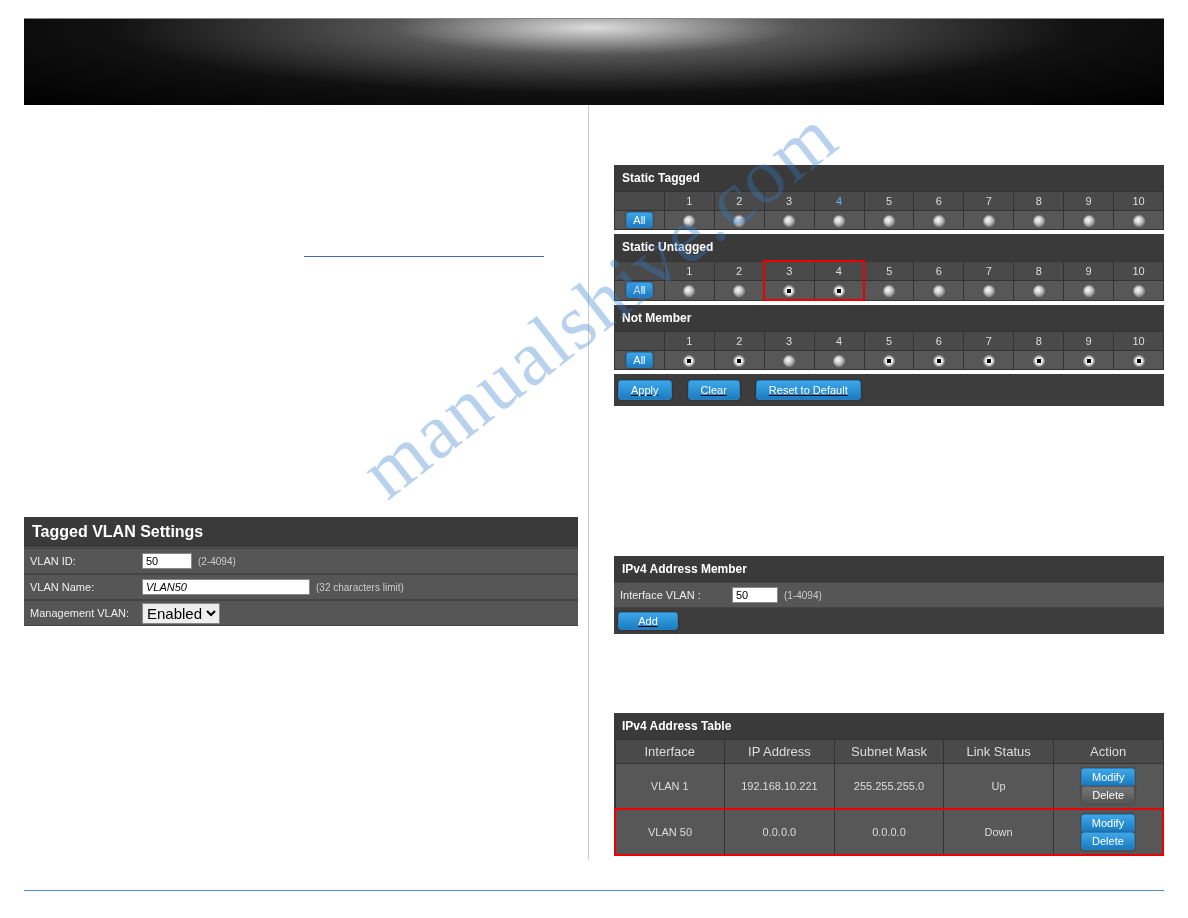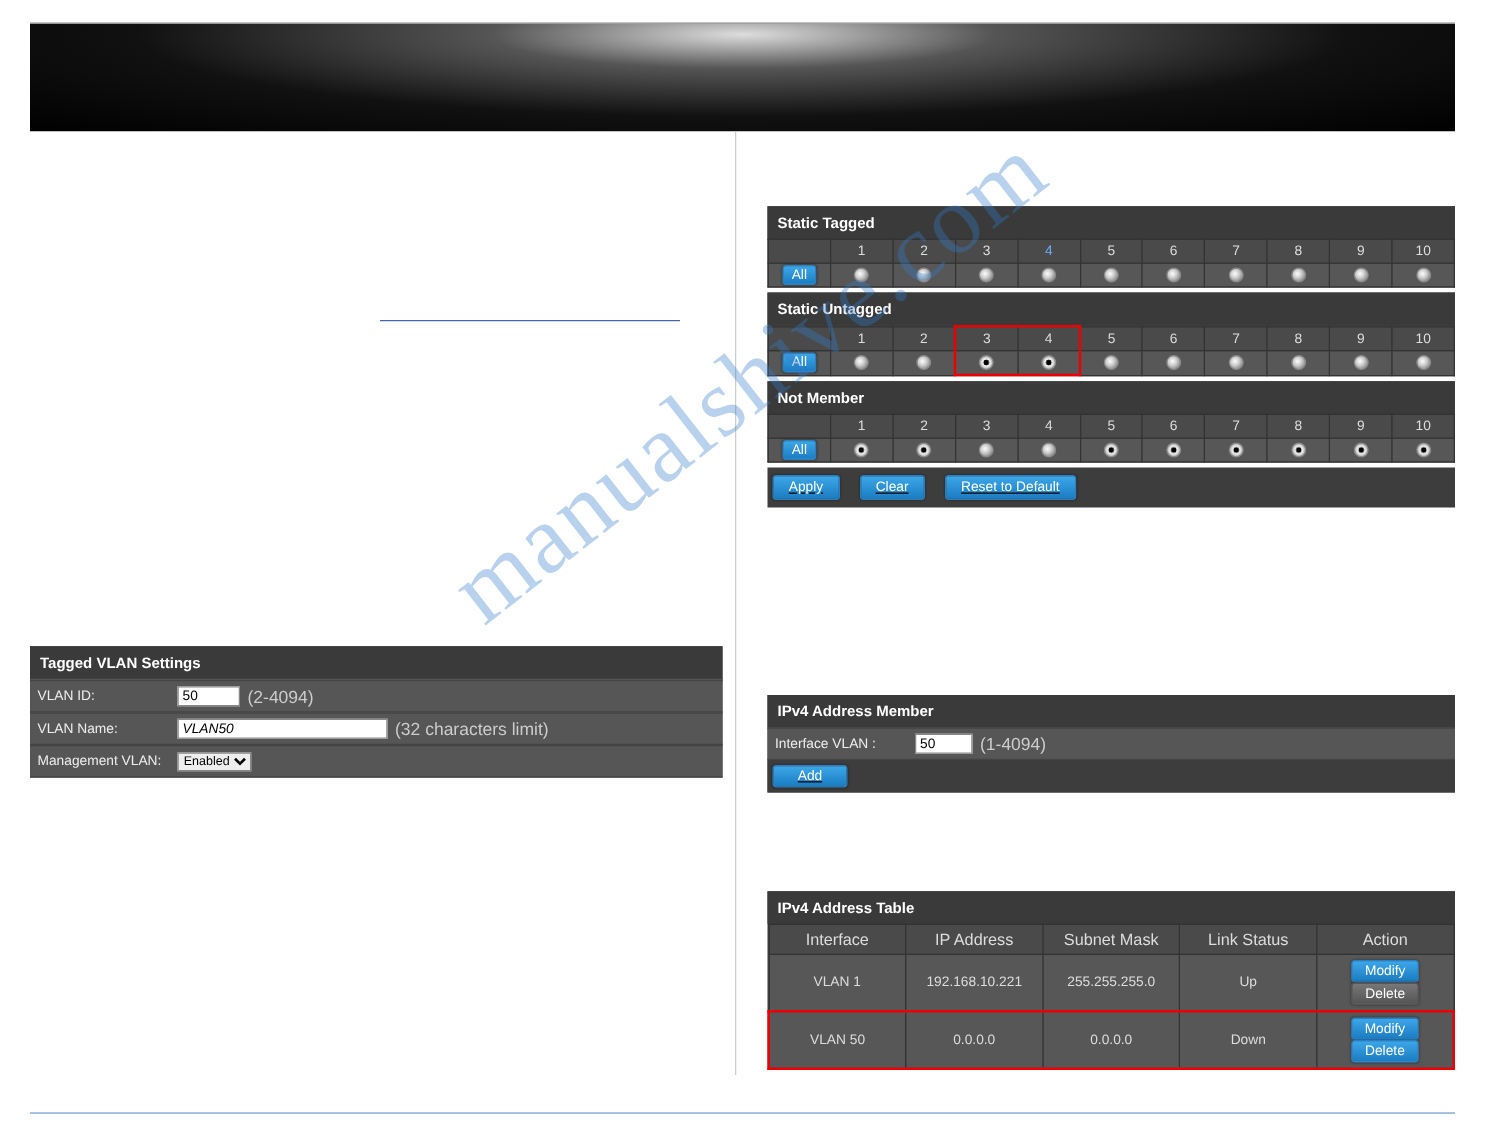--- a/index.html
+++ b/index.html
@@ -45,21 +45,21 @@
   }
   
   .panel {
     background: #3d3d3d;
     margin-bottom: 4px;
   }
   .panel-header {
     background: #3a3a3a;
     color: #fff;
     font-weight: bold;
-    font-size: 12px;
+    font-size: 16px;
     padding: 6px 8px;
     border-bottom: 1px solid #555;
   }
   .form-row {
     display: flex;
     align-items: center;
     background: #565656;
     border-top: 1px solid #444;
     border-bottom: 1px solid #444;
     padding: 3px 6px;
@@ -74,24 +74,24 @@
   .form-row input[type=text] {
     font-size: 11px;
     padding: 1px 3px;
     border: 1px solid #888;
     background: #fff;
     color: #000;
   }
   .form-row .hint {
     margin-left: 6px;
     color: #ccc;
-    font-size: 14px;
+    font-size: 10px;
   }
   .form-row select {
-    font-size: 10px;
+    font-size: 15px;
     background: #eee;
     border: 1px solid #888;
   }
   .btn {
     display: inline-flex;
     align-items: center;
     justify-content: center;
     color: #fff;
     border-radius: 3px;
     font-size: 11px;

